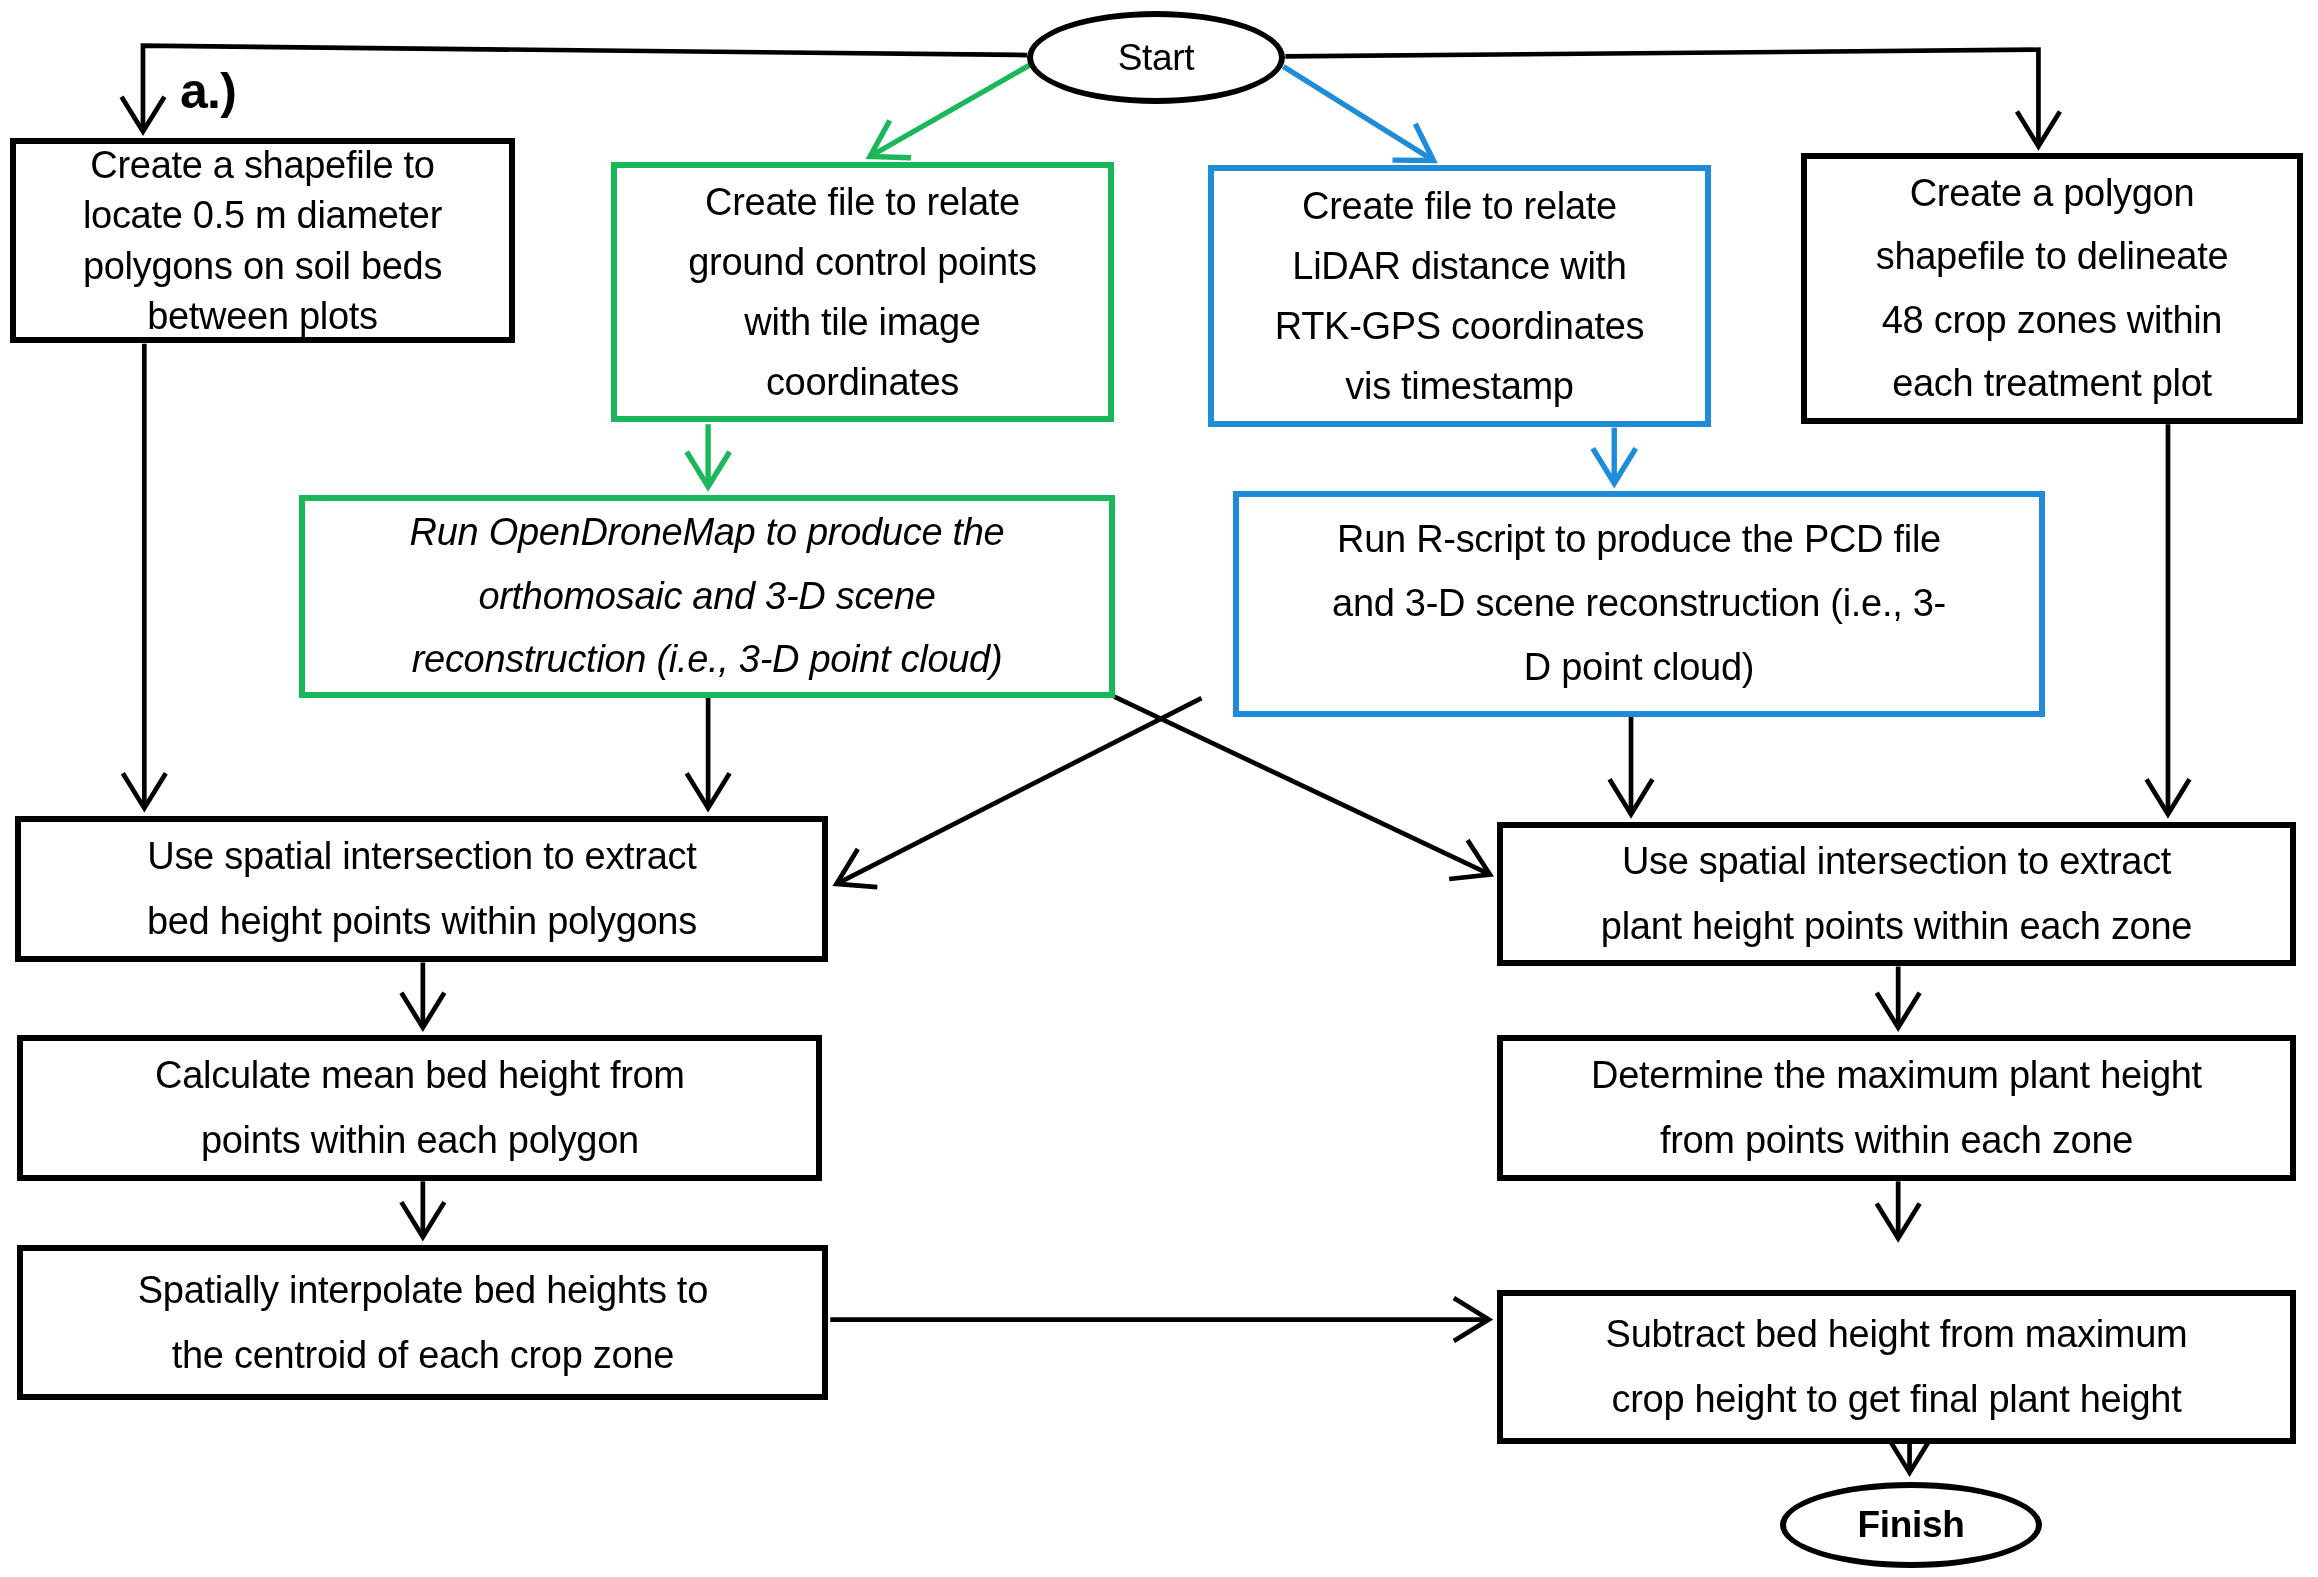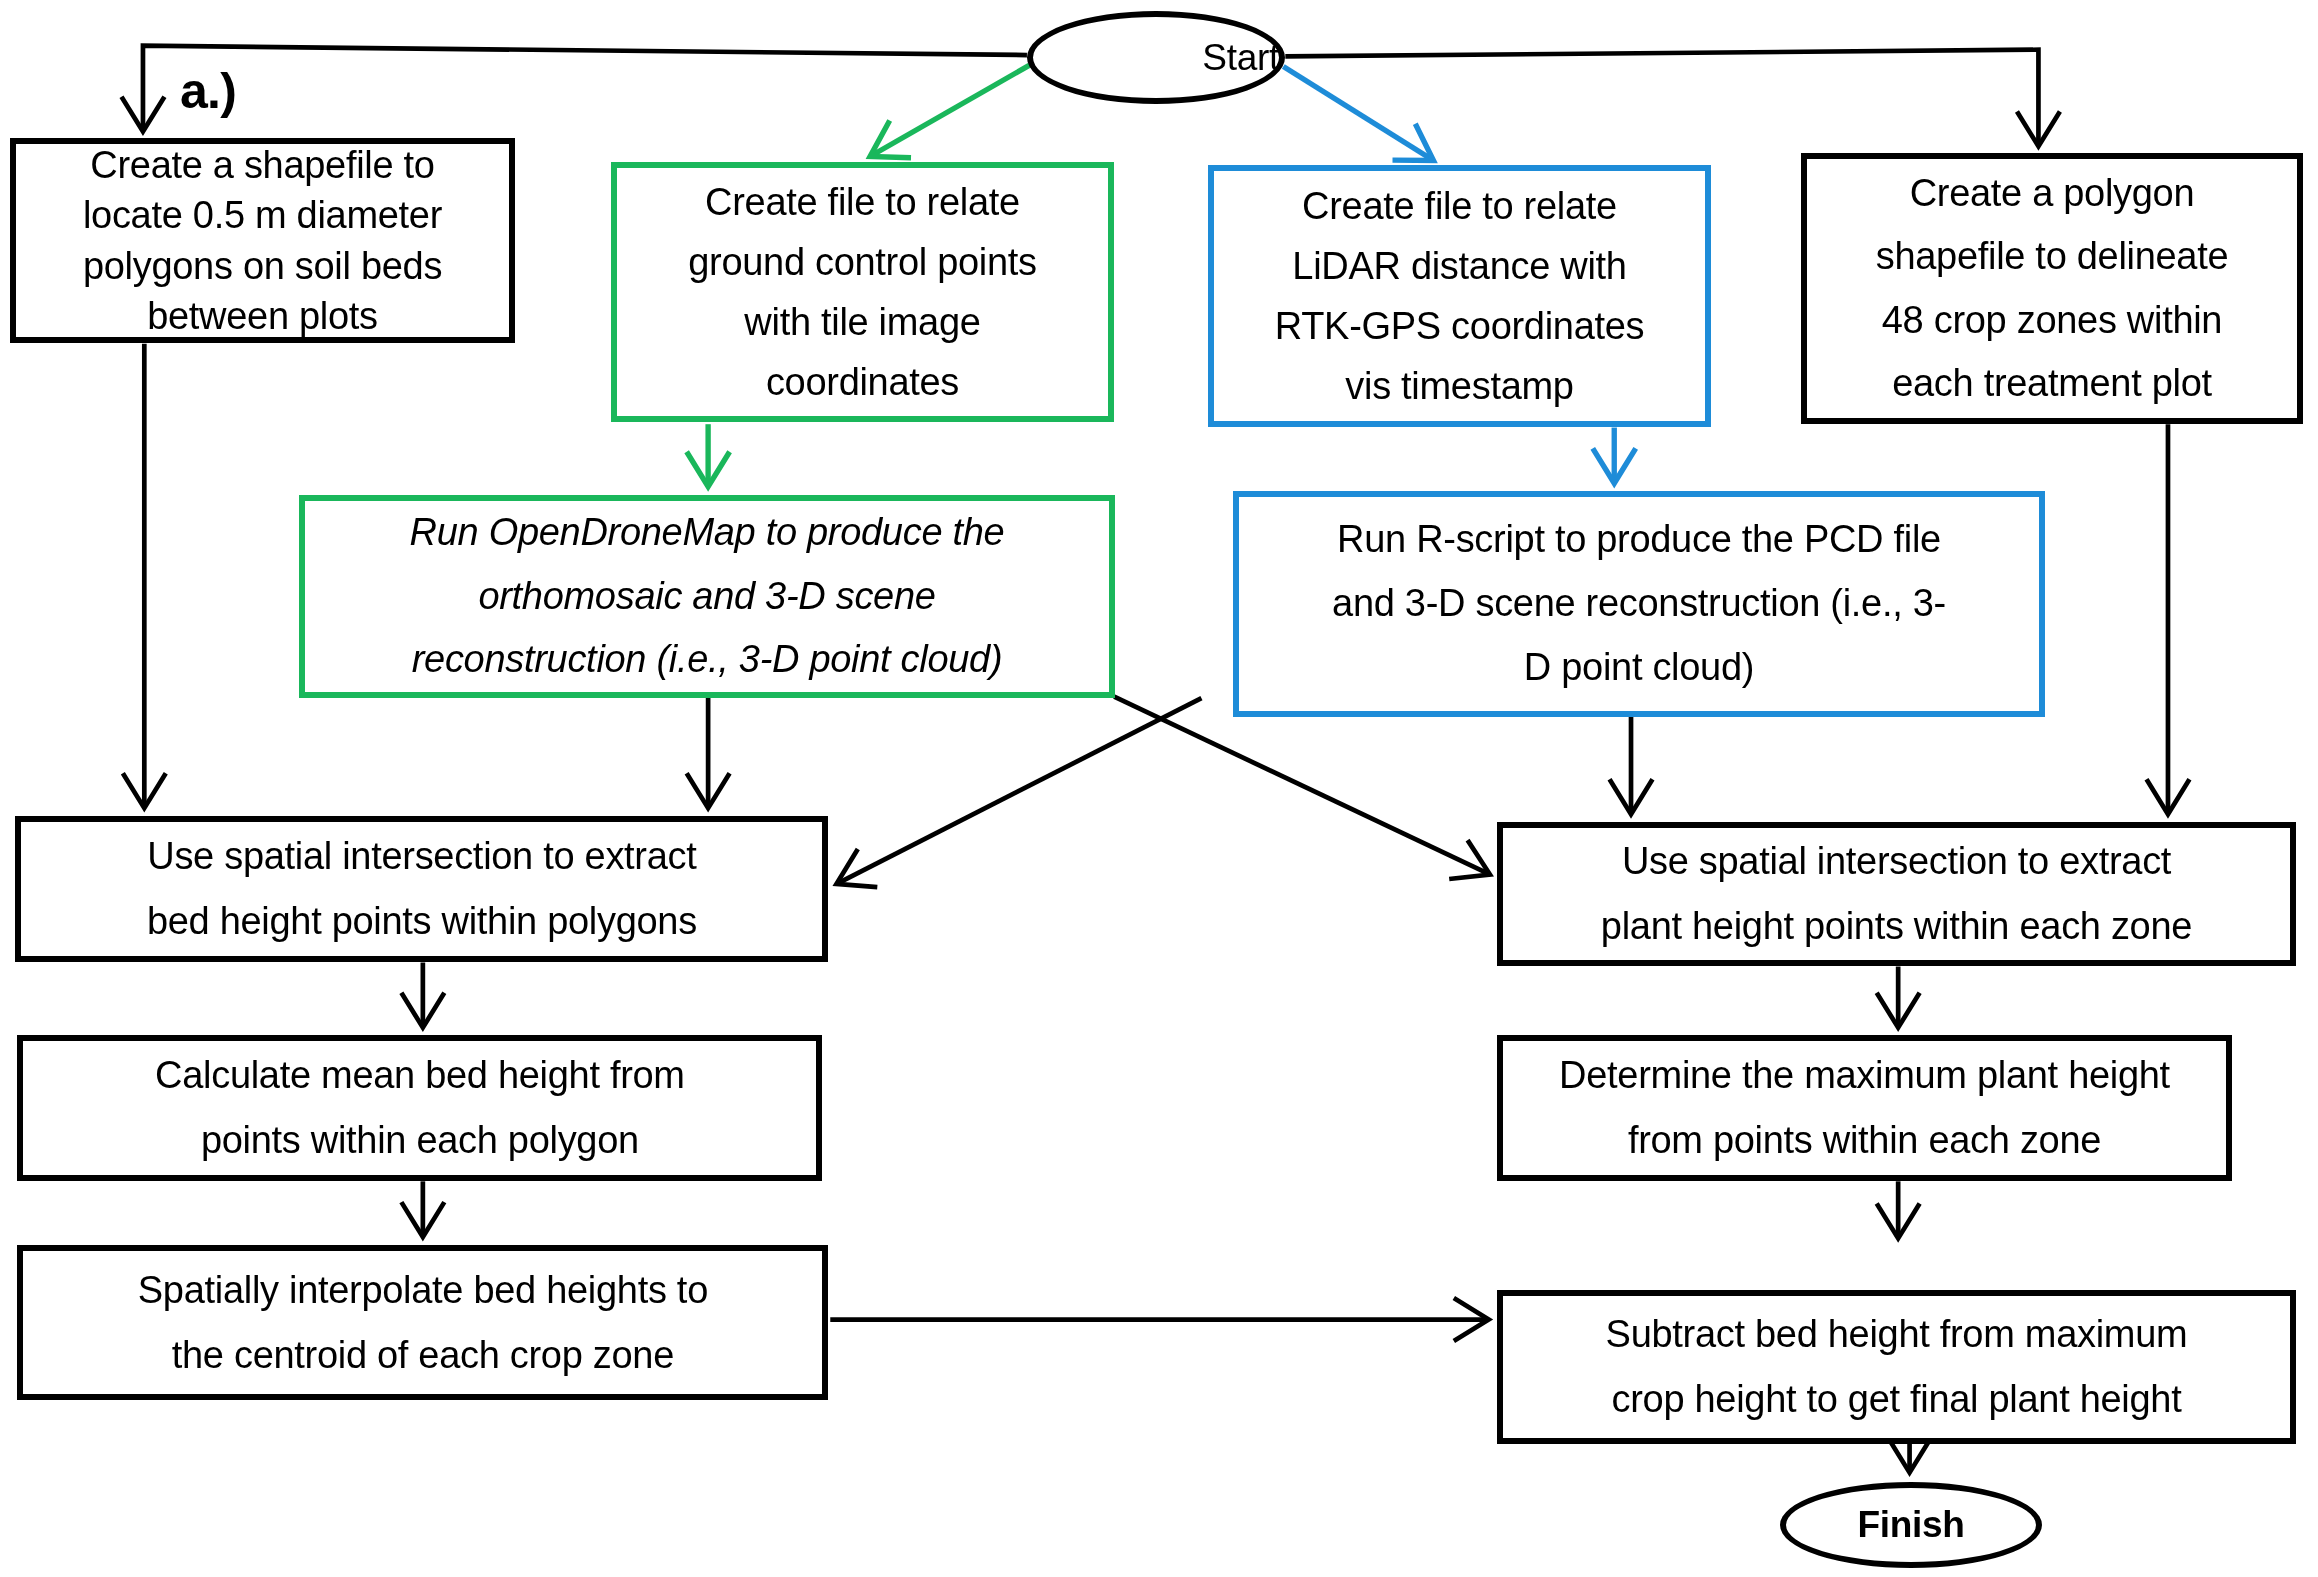--- a/index.html
+++ b/index.html
@@ -84,21 +84,21 @@
     </g>
 
     <g fill="none" stroke="#1e8cd8" stroke-width="8">
       <path d="M1912 99 L2134 238" marker-end="url(#ah-blue)"></path>
       <path d="M2405 637 L2405 718" marker-end="url(#ah-blue)"></path>
     </g>
   </svg>
 
   <div class="figure-label">a.)</div>
 
-  <div class="terminator" style="left:1027px;top:11.4px;width:258px;height:93px;justify-content:flex-end;">
+  <div class="terminator" style="left:1027px;top:11.4px;width:258px;height:93px;">
     <span>Start</span>
   </div>
 
   <div class="node" style="left:10px;top:138px;width:505px;height:205px;line-height:1.32;">Create a shapefile to
 locate 0.5 m diameter
 polygons on soil beds
 between plots</div>
 
   <div class="node green" style="left:611px;top:162px;width:503px;height:260px;line-height:1.58;">Create file to relate
 ground control points
@@ -125,21 +125,21 @@
 
   <div class="node" style="left:15.4px;top:816px;width:813px;height:146px;line-height:1.72;">Use spatial intersection to extract
 bed height points within polygons</div>
 
   <div class="node" style="left:1497px;top:822px;width:799px;height:144px;line-height:1.72;">Use spatial intersection to extract
 plant height points within each zone</div>
 
   <div class="node" style="left:17.4px;top:1035px;width:805px;height:146px;line-height:1.7;">Calculate mean bed height from
 points within each polygon</div>
 
-  <div class="node" style="left:1497px;top:1035px;width:735px;height:146px;line-height:1.7;text-align:center;">Determine the maximum plant height
+  <div class="node" style="left:1497px;top:1035px;width:799px;height:146px;line-height:1.7;text-align:center;">Determine the maximum plant height
 from points within each zone</div>
 
   <div class="node" style="left:17.4px;top:1245px;width:811px;height:155px;line-height:1.7;text-align:center;">Spatially interpolate bed heights to
 the centroid of each crop zone</div>
 
   <div class="node" style="left:1497px;top:1246px;width:799px;height:154px;line-height:1.7;margin-top:44px;">Subtract bed height from maximum
 crop height to get final plant height</div>
 
   <div class="terminator" style="left:1780px;top:1482px;width:262px;height:86px;font-weight:bold;">
     <span>Finish</span>

